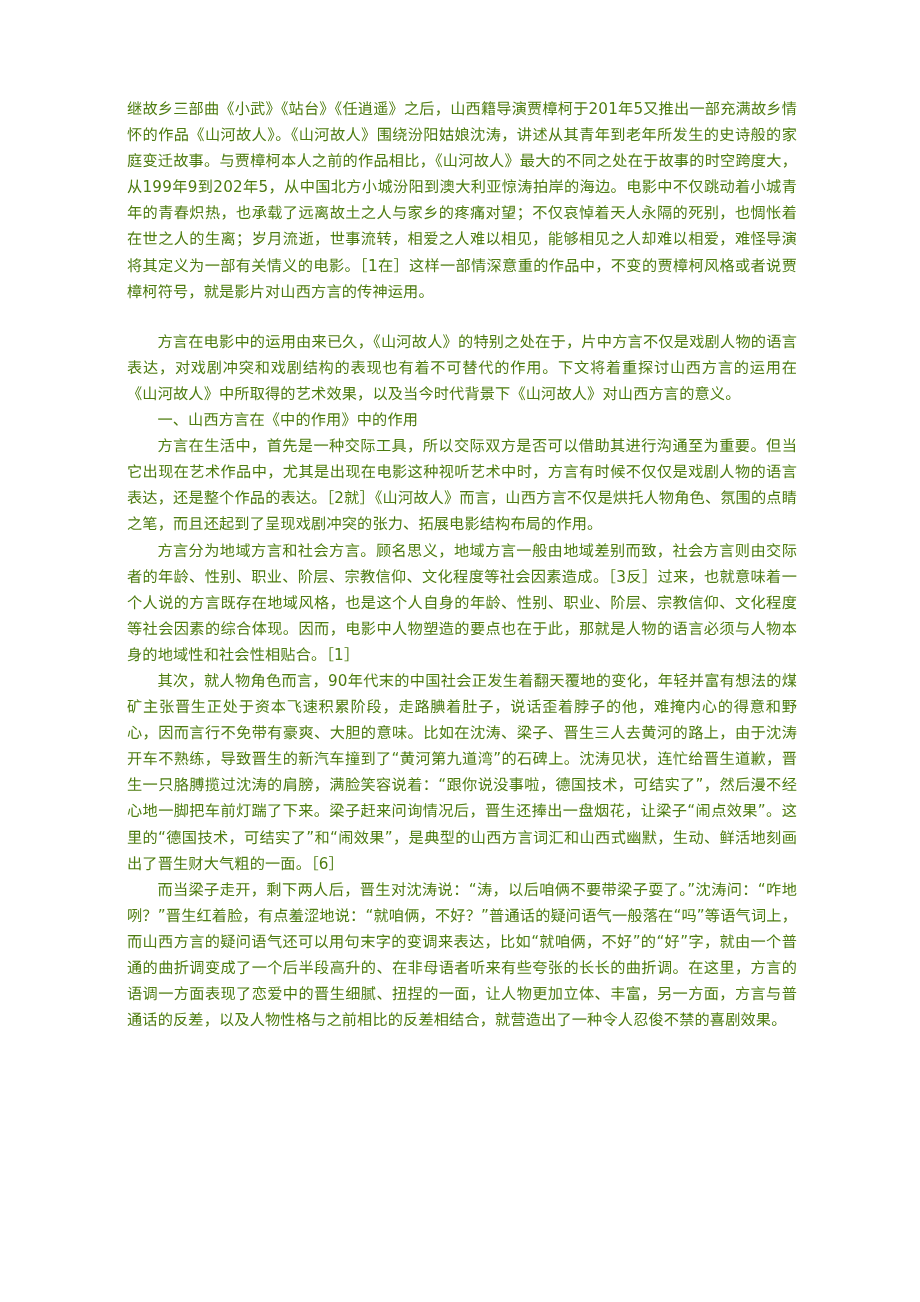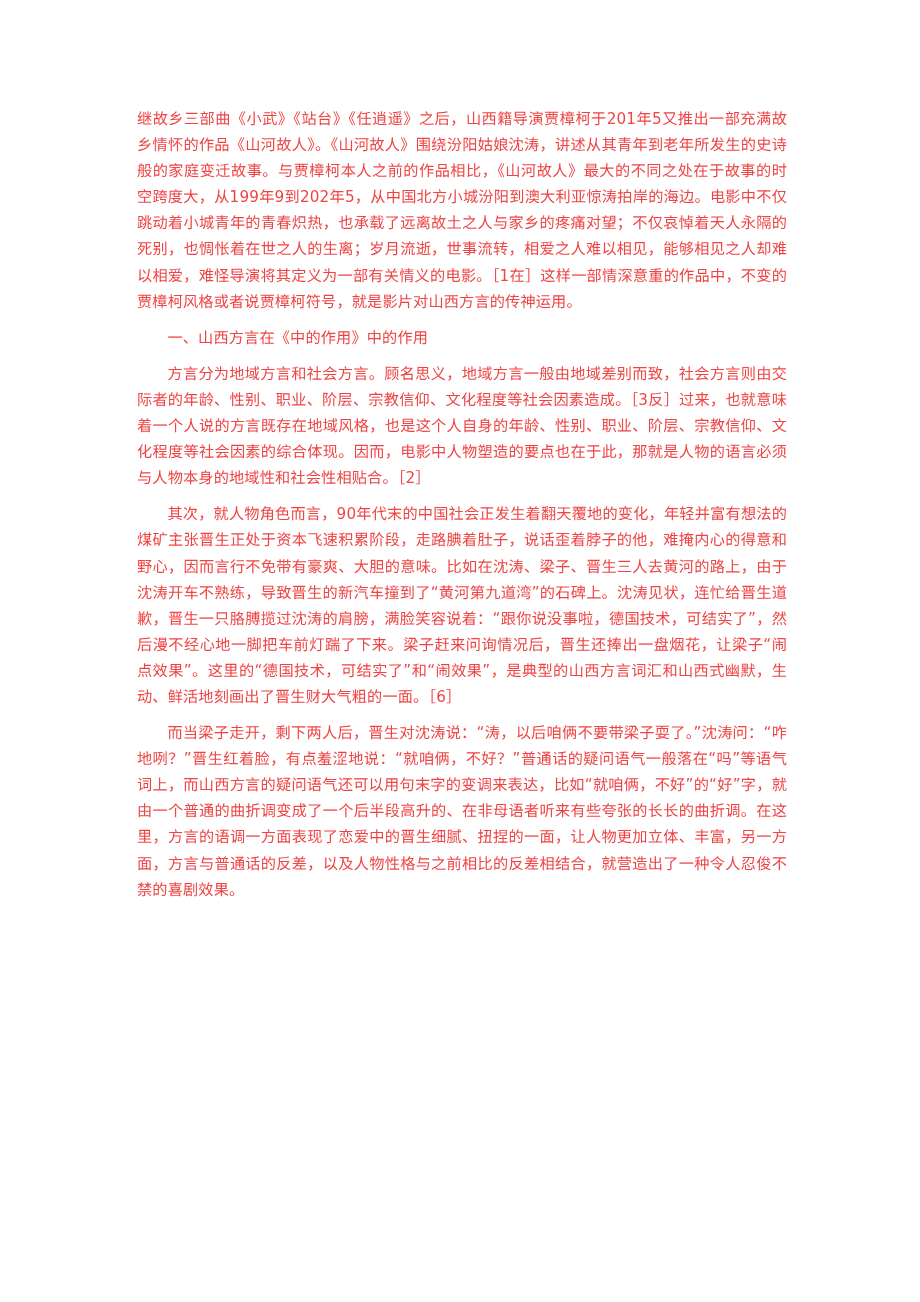--- a/index.html
+++ b/index.html
@@ -22,28 +22,28 @@
     background: #ffffff;
     box-sizing: border-box;
   }
   #doc-body {
     position: absolute;
     left: 127px;
     top: 96px;
     width: 670px;
   }
   .para {
-    margin: 10px;
+    margin: 0;
     padding: 0;
     font-size: 15.2px;
     line-height: 26.1px;
     letter-spacing: 0.15px;
     text-align: justify;
     text-justify: inter-ideograph;
-    color: #ef4444;
+    color: #4d7c0f;
     word-break: break-all;
     white-space: normal;
   }
   .para.indent {
     text-indent: 2em;
   }
   .para.gap-before {
     margin-top: 24px;
   }
   .para.heading-line {
@@ -54,26 +54,28 @@
   }
 </style>
 </head>
 <body>
 
 <div id="page">
   <div id="doc-body">
 
     <p class="para">继故乡三部曲《小武》《站台》《任逍遥》之后，山西籍导演贾樟柯于201年5又推出一部充满故乡情怀的作品《山河故人》。《山河故人》围绕汾阳姑娘沈涛，讲述从其青年到老年所发生的史诗般的家庭变迁故事。与贾樟柯本人之前的作品相比，《山河故人》最大的不同之处在于故事的时空跨度大，从199年9到202年5，从中国北方小城汾阳到澳大利亚惊涛拍岸的海边。电影中不仅跳动着小城青年的青春炽热，也承载了远离故土之人与家乡的疼痛对望；不仅哀悼着天人永隔的死别，也惆怅着在世之人的生离；岁月流逝，世事流转，相爱之人难以相见，能够相见之人却难以相爱，难怪导演将其定义为一部有关情义的电影。［1在］这样一部情深意重的作品中，不变的贾樟柯风格或者说贾樟柯符号，就是影片对山西方言的传神运用。</p>
 
+    <p class="para indent gap-before">方言在电影中的运用由来已久，《山河故人》的特别之处在于，片中方言不仅是戏剧人物的语言表达，对戏剧冲突和戏剧结构的表现也有着不可替代的作用。下文将着重探讨山西方言的运用在《山河故人》中所取得的艺术效果，以及当今时代背景下《山河故人》对山西方言的意义。</p>
 
     <p class="para heading-line">一、山西方言在《中的作用》中的作用</p>
 
+    <p class="para indent">方言在生活中，首先是一种交际工具，所以交际双方是否可以借助其进行沟通至为重要。但当它出现在艺术作品中，尤其是出现在电影这种视听艺术中时，方言有时候不仅仅是戏剧人物的语言表达，还是整个作品的表达。［2就］《山河故人》而言，山西方言不仅是烘托人物角色、氛围的点睛之笔，而且还起到了呈现戏剧冲突的张力、拓展电影结构布局的作用。</p>
 
 
-    <p class="para indent">方言分为地域方言和社会方言。顾名思义，地域方言一般由地域差别而致，社会方言则由交际者的年龄、性别、职业、阶层、宗教信仰、文化程度等社会因素造成。［3反］过来，也就意味着一个人说的方言既存在地域风格，也是这个人自身的年龄、性别、职业、阶层、宗教信仰、文化程度等社会因素的综合体现。因而，电影中人物塑造的要点也在于此，那就是人物的语言必须与人物本身的地域性和社会性相贴合。［2］</p>
+    <p class="para indent">方言分为地域方言和社会方言。顾名思义，地域方言一般由地域差别而致，社会方言则由交际者的年龄、性别、职业、阶层、宗教信仰、文化程度等社会因素造成。［3反］过来，也就意味着一个人说的方言既存在地域风格，也是这个人自身的年龄、性别、职业、阶层、宗教信仰、文化程度等社会因素的综合体现。因而，电影中人物塑造的要点也在于此，那就是人物的语言必须与人物本身的地域性和社会性相贴合。［1］</p>
 
 
     <p class="para indent">其次，就人物角色而言，90年代末的中国社会正发生着翻天覆地的变化，年轻并富有想法的煤矿主张晋生正处于资本飞速积累阶段，走路腆着肚子，说话歪着脖子的他，难掩内心的得意和野心，因而言行不免带有豪爽、大胆的意味。比如在沈涛、梁子、晋生三人去黄河的路上，由于沈涛开车不熟练，导致晋生的新汽车撞到了“黄河第九道湾”的石碑上。沈涛见状，连忙给晋生道歉，晋生一只胳膊揽过沈涛的肩膀，满脸笑容说着：“跟你说没事啦，德国技术，可结实了”，然后漫不经心地一脚把车前灯踹了下来。梁子赶来问询情况后，晋生还捧出一盘烟花，让梁子“闹点效果”。这里的“德国技术，可结实了”和“闹效果”，是典型的山西方言词汇和山西式幽默，生动、鲜活地刻画出了晋生财大气粗的一面。［6］</p>
 
     <p class="para indent">而当梁子走开，剩下两人后，晋生对沈涛说：“涛，以后咱俩不要带梁子耍了。”沈涛问：“咋地咧？”晋生红着脸，有点羞涩地说：“就咱俩，不好？”普通话的疑问语气一般落在“吗”等语气词上，而山西方言的疑问语气还可以用句末字的变调来表达，比如“就咱俩，不好”的“好”字，就由一个普通的曲折调变成了一个后半段高升的、在非母语者听来有些夸张的长长的曲折调。在这里，方言的语调一方面表现了恋爱中的晋生细腻、扭捏的一面，让人物更加立体、丰富，另一方面，方言与普通话的反差，以及人物性格与之前相比的反差相结合，就营造出了一种令人忍俊不禁的喜剧效果。</p>
 
   </div>
 </div>
 
 </body></html>

